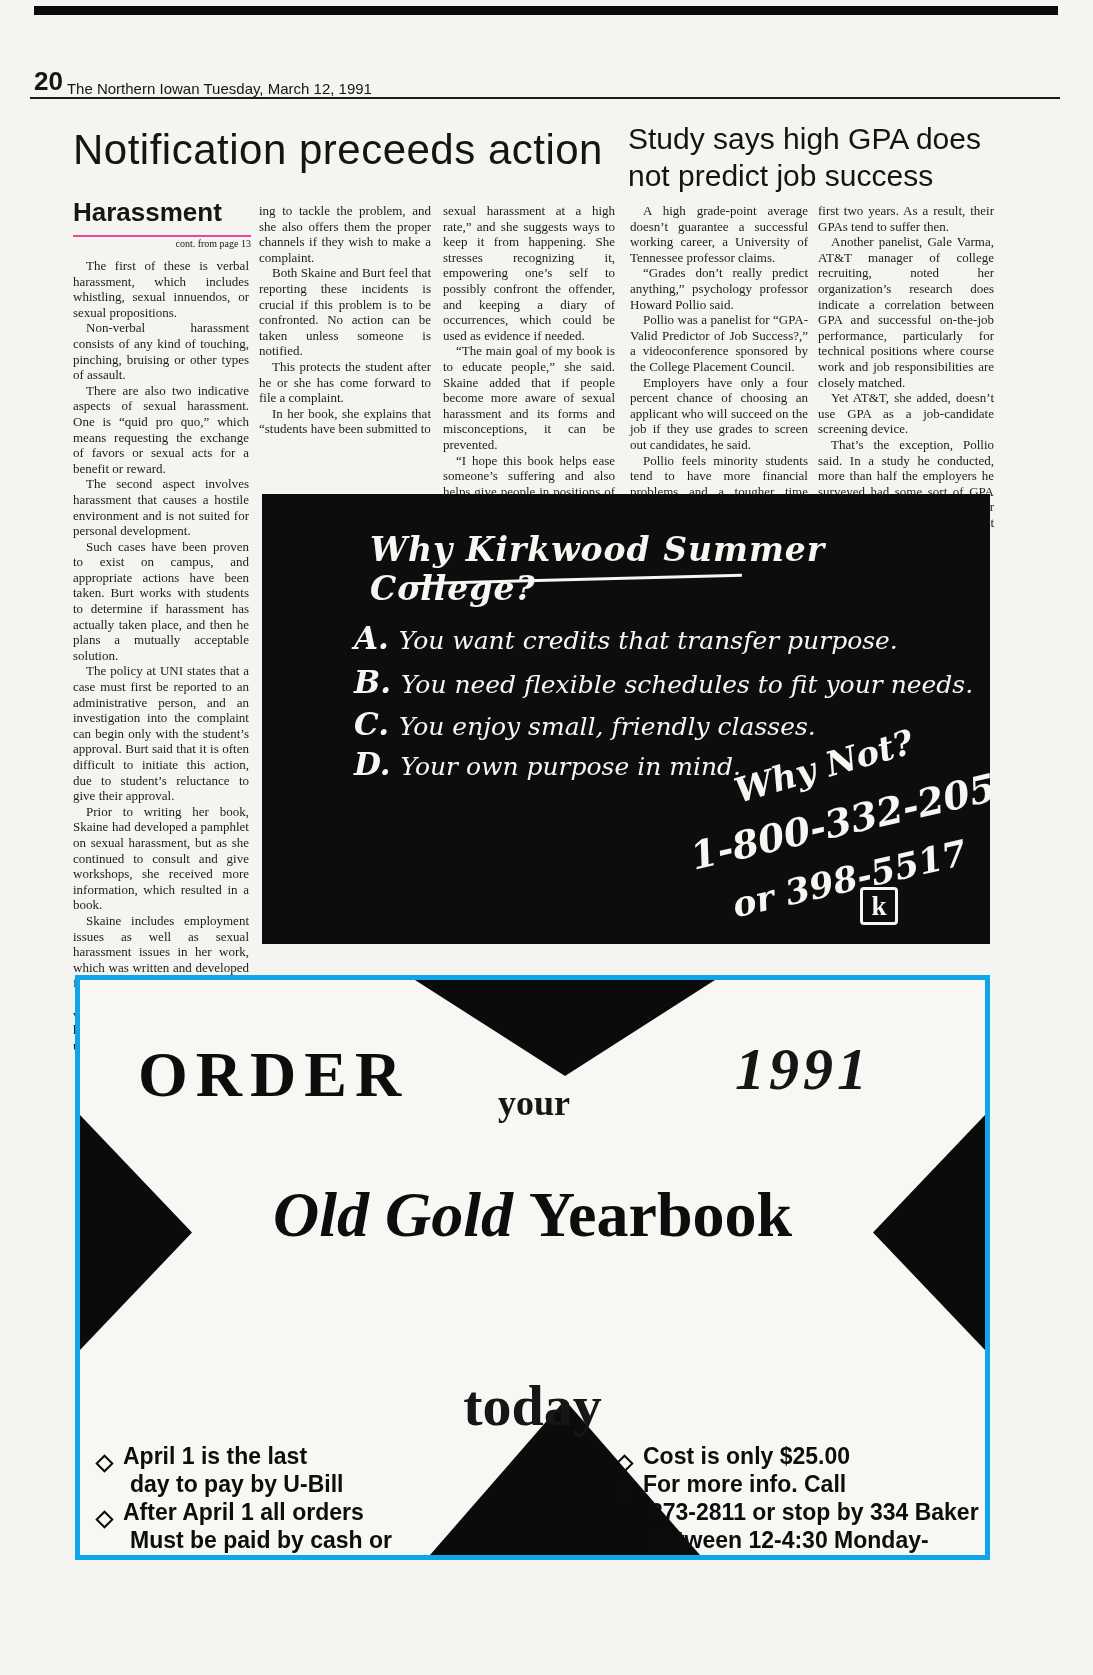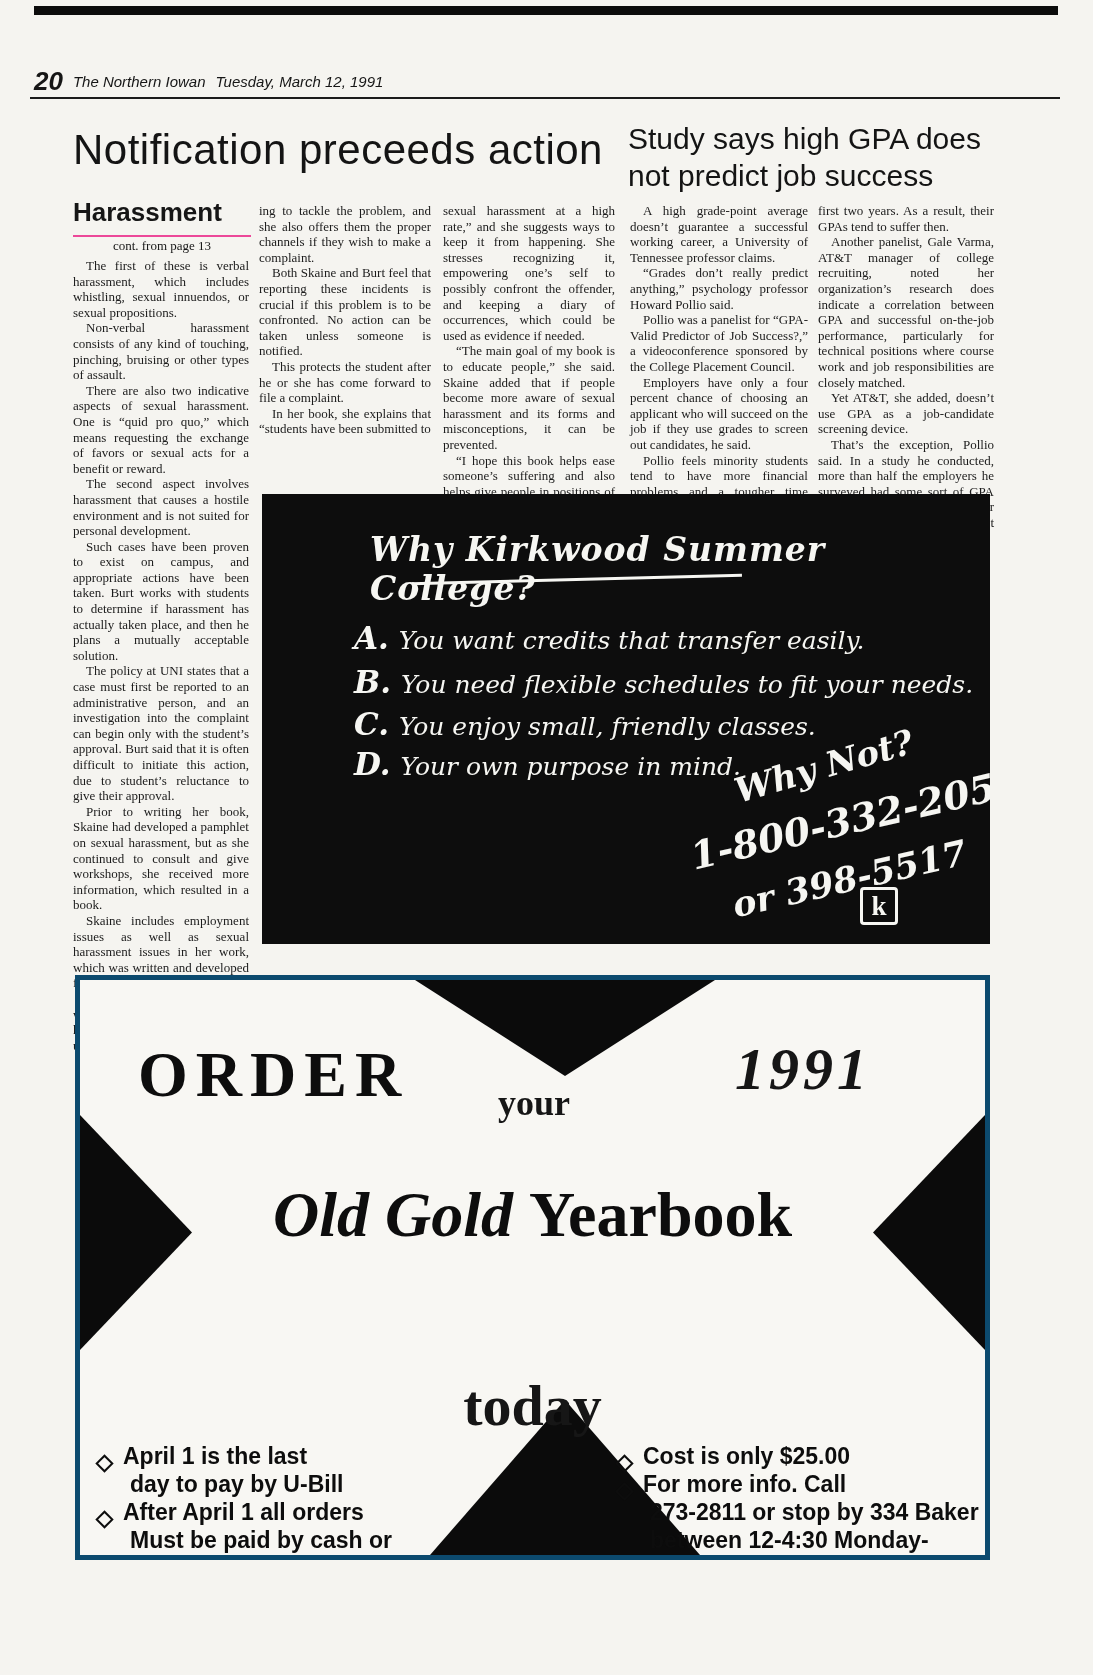--- a/index.html
+++ b/index.html
@@ -18,21 +18,21 @@
     color: #161616;
   }
   
   .top-bar {
     position: absolute; left: 34px; top: 6px; width: 1024px; height: 9px;
     background: #0c0c0c;
   }
   .header-line {
     position: absolute; left: 34px; top: 66px; width: 1024px;
     font-family: "Liberation Sans", sans-serif;
-    display: flex; align-items: center; gap: 10px; font-style: italic;
+    display: flex; align-items: flex-end; gap: 4px;
   }
   .page-num { font-size: 26px; font-weight: bold; }
   .masthead { font-size: 15px; }
   .date-text { font-size: 15px; }
   .header-rule {
     position: absolute; left: 30px; top: 97px; width: 1030px; height: 0;
     border-top: 2px solid #1b1b1b;
   }
   
   .headline-main {
@@ -46,21 +46,21 @@
     font-size: 30px; line-height: 37px; font-weight: normal; color: #141414;
   }
   .section-head {
     position: absolute; left: 73px; top: 197px; width: 178px;
     font-family: "Liberation Sans", sans-serif;
     font-size: 26px; font-weight: bold;
     border-bottom: 2px solid #ec4899; padding-bottom: 7px;
   }
   .cont-note {
     position: absolute; left: 73px; top: 238px; width: 178px;
-    font-size: 13px; text-align: center;
+    font-size: 10px; text-align: right;
   }
   
   .col {
     position: absolute;
     font-size: 13px; line-height: 15.6px;
     text-align: justify; color: #1b1b1b;
   }
   .col p { margin: 0; text-indent: 13px; }
   .col p.noindent { text-indent: 0; }
   #c1 { left: 73px;  top: 258px; width: 176px; }
@@ -100,21 +100,21 @@
   .kw-logo {
     position: absolute; left: 598px; top: 393px; width: 38px; height: 38px;
     border: 3px solid #f6f6f2; border-radius: 4px;
     font-style: normal; font-family: "Liberation Serif", serif;
     font-size: 27px; font-weight: bold;
     display: flex; align-items: center; justify-content: center;
   }
   
   .yb-ad {
     position: absolute; left: 75px; top: 975px; width: 915px; height: 585px;
-    border: 5px solid #0c4a6e; background: #f8f7f3; overflow: hidden;
+    border: 5px solid #0ea5e9; background: #f8f7f3; overflow: hidden;
   }
   .yb-shape { position: absolute; background: #0b0b0b; }
   .yb-top-wedge   { left: 335px; top: 0;    width: 300px; height: 96px;
                     clip-path: polygon(0 0, 100% 0, 50% 100%); }
   .yb-left-wedge  { left: 0; top: 135px;    width: 112px; height: 235px;
                     clip-path: polygon(0 0, 100% 50%, 0 100%); }
   .yb-right-wedge { right: 0; top: 135px;   width: 112px; height: 235px;
                     clip-path: polygon(100% 0, 0 50%, 100% 100%); }
   .yb-bottom-diamond { left: 350px; top: 420px; width: 270px; height: 155px;
                     clip-path: polygon(50% 0, 100% 100%, 0 100%); }
@@ -212,21 +212,21 @@
     <p>Another panelist, Gale Varma, AT&amp;T manager of college recruiting, noted her organization’s research does indicate a correlation between GPA and successful on-the-job performance, particularly for technical positions where course work and job responsibilities are closely matched.</p>
     <p>Yet AT&amp;T, she added, doesn’t use GPA as a job-candidate screening device.</p>
     <p>That’s the exception, Pollio said. In a study he conducted, more than half the employers he surveyed had some sort of GPA hurdle students had to clear before making it to a first interview.</p>
   </div>
 
   <div class="kw-ad">
     <div class="kw-headline">Why Kirkwood Summer College?</div>
     <div class="kw-underline"></div>
 
     <div class="kw-item" style="top:126px">
-      <span class="kw-letter">A.</span><span>You want credits that transfer easily.</span>
+      <span class="kw-letter">A.</span><span>You want credits that transfer purpose.</span>
     </div>
     <div class="kw-item" style="top:212px">
       <span class="kw-letter">C.</span><span>You enjoy small, friendly classes.</span>
     </div>
     <div class="kw-item" style="top:170px">
       <span class="kw-letter">B.</span><span>You need flexible schedules to fit your needs.</span>
     </div>
     <div class="kw-item" style="top:252px">
       <span class="kw-letter">D.</span><span>Your own purpose in mind.</span>
     </div>

